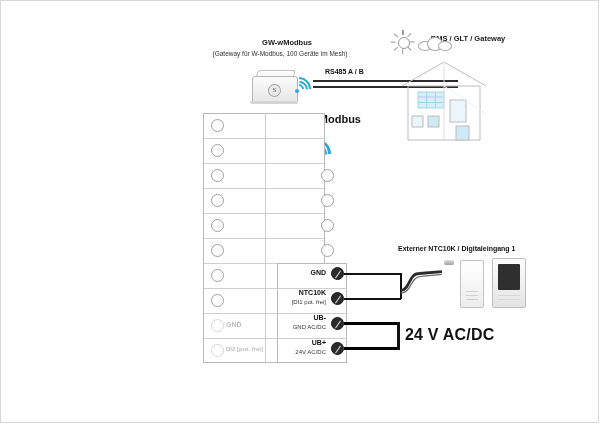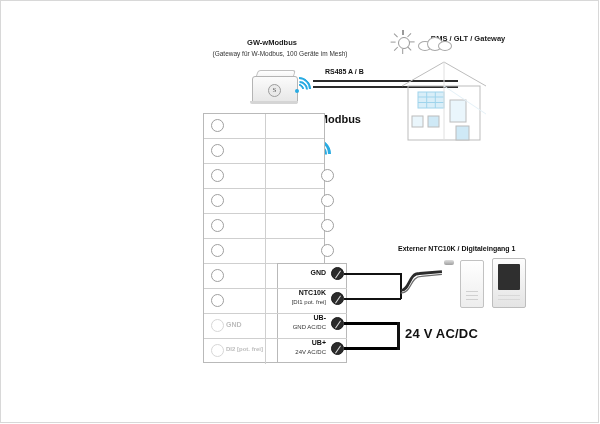--- a/index.html
+++ b/index.html
@@ -119,21 +119,21 @@
     line-height: 10px;
   }
   .cap-sub {
     font-size: 6.5px;
     font-weight: normal;
     line-height: 9px;
     color: #333333;
   }
   .big-label {
     position: absolute;
-    font-size: 13px;
+    font-size: 16px;
     font-weight: bold;
     color: #111111;
     letter-spacing: .2px;
   }
   .mid-label {
     position: absolute;
     font-size: 11px;
     font-weight: bold;
     color: #111111;
   }
@@ -341,21 +341,21 @@
     margin-left: -2.5px; margin-top: 3px;
     transform: none;
   }
 </style>
 </head>
 <body>
 
 <div id="page">
   <div class="border-frame"></div>
 
-  <div class="caption cap-title" style="left:167px; top:38px; width:210px;">GW-wModbus</div>
+  <div class="caption cap-title" style="left:182px; top:38px; width:210px;">GW-wModbus</div>
   <div class="caption cap-sub" style="left:155px; top:49px; width:250px;">(Gateway für W-Modbus, 100 Geräte im Mesh)</div>
 
   <div class="gw-device">
     <div class="gw-top"></div>
     <div class="gw-body"></div>
     <div class="gw-logo">S</div>
     <div class="gw-foot"></div>
     <div class="wifi" style="left:36px; top:6px;">
       <span class="a1"></span>
         <span class="a2"></span>

